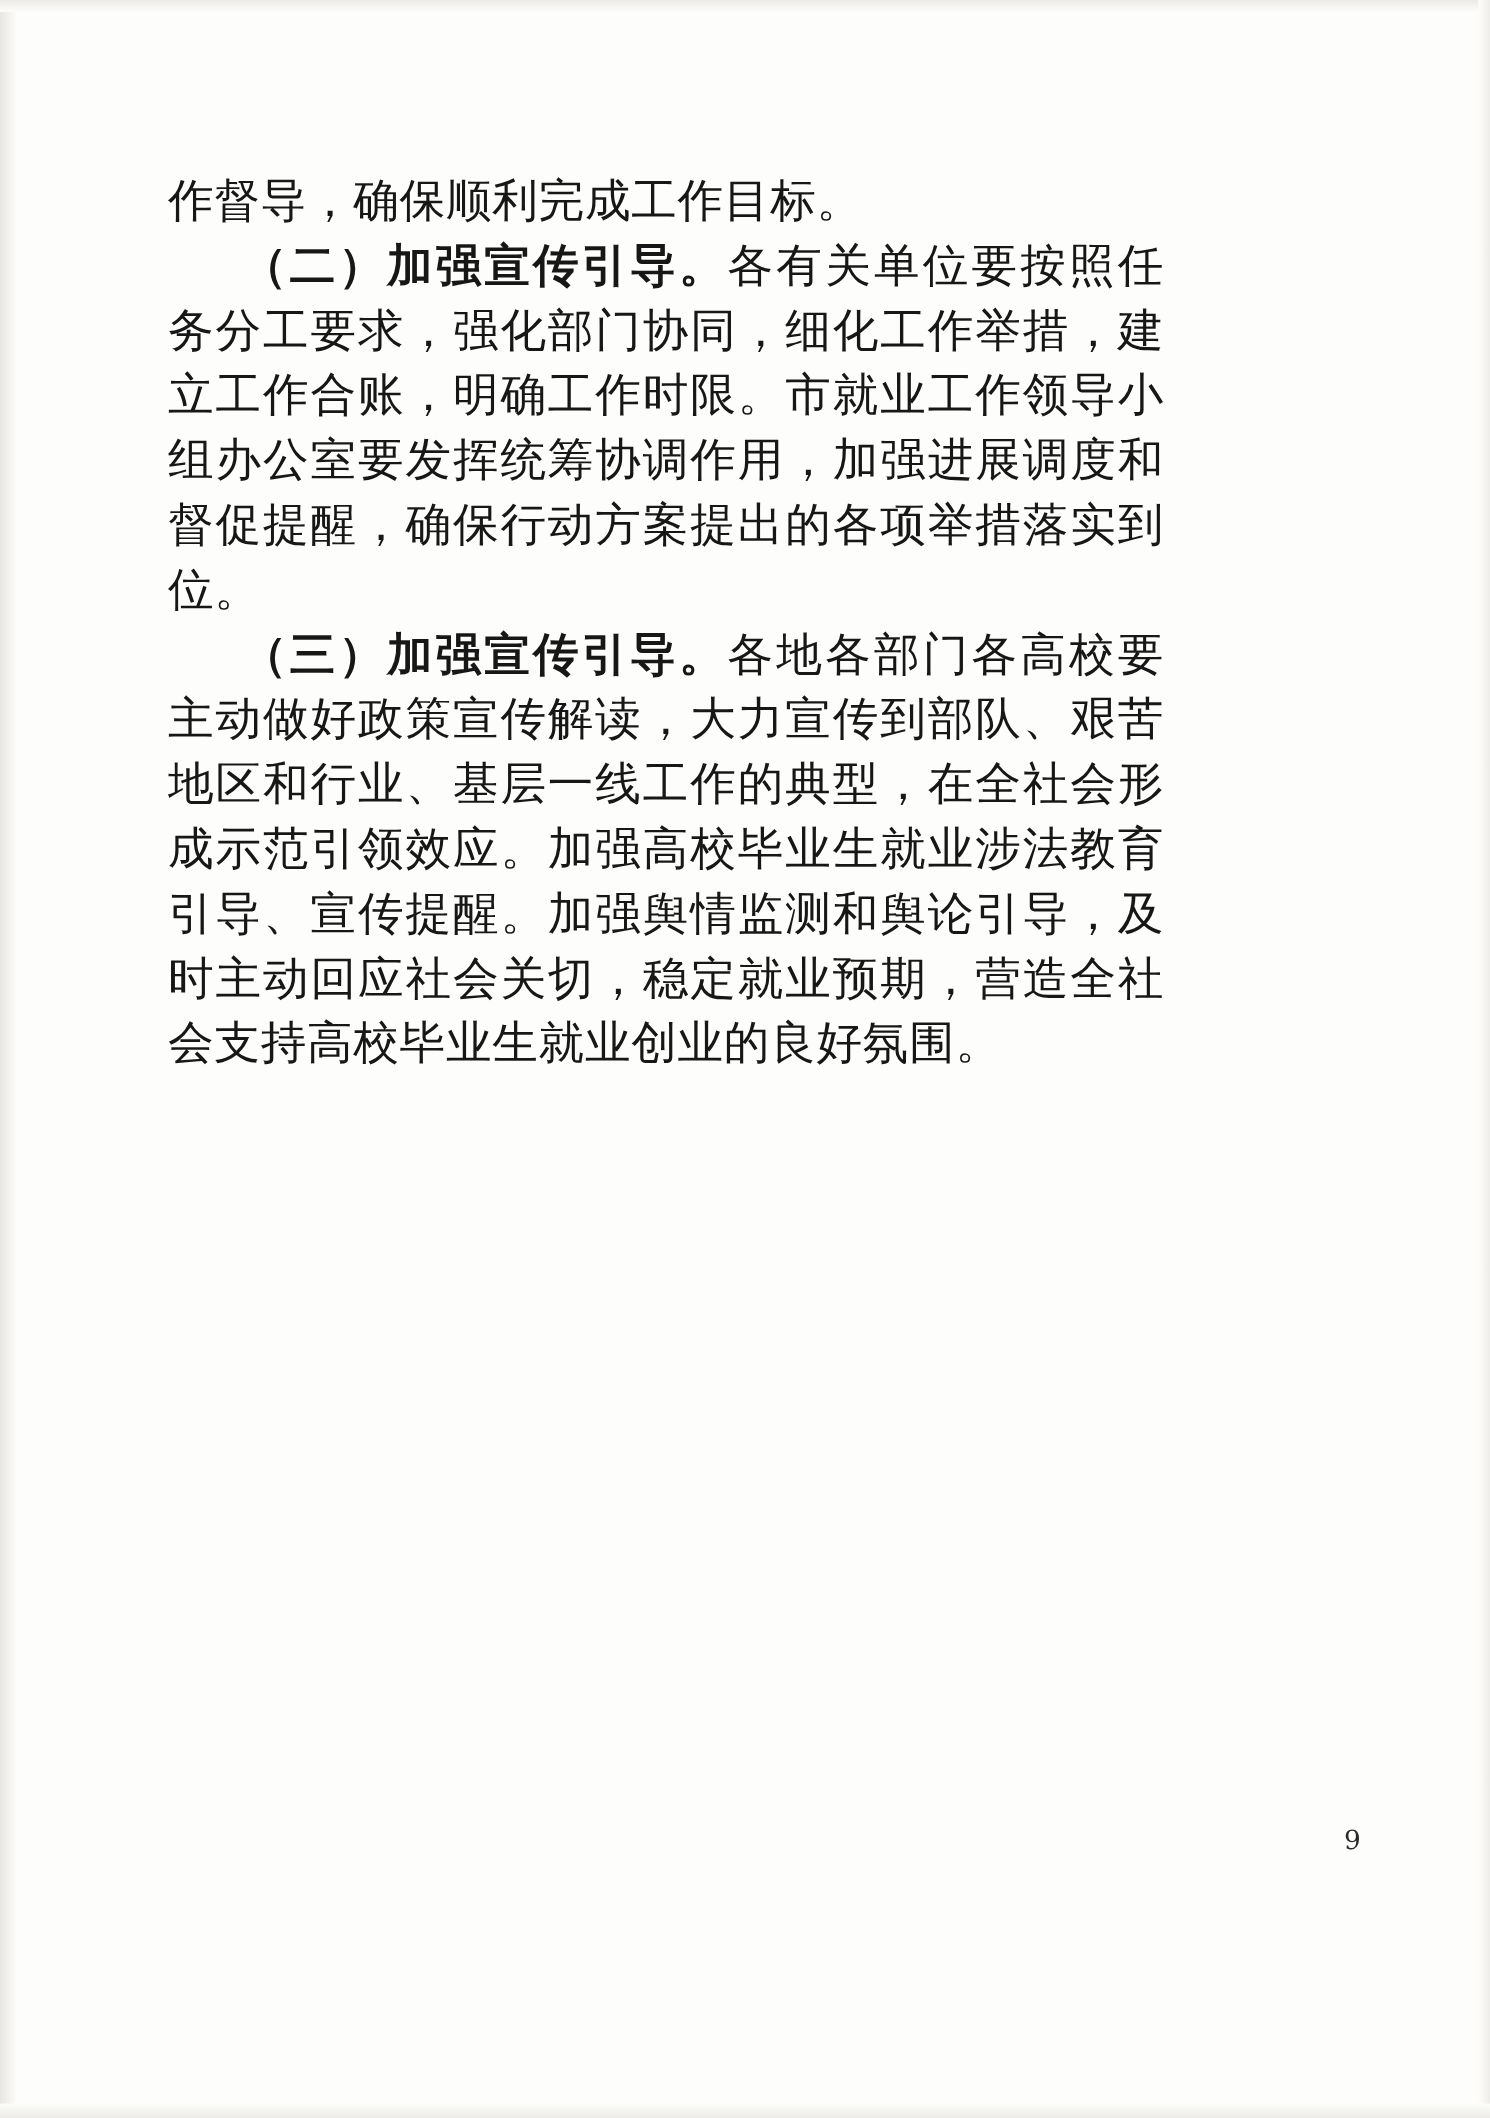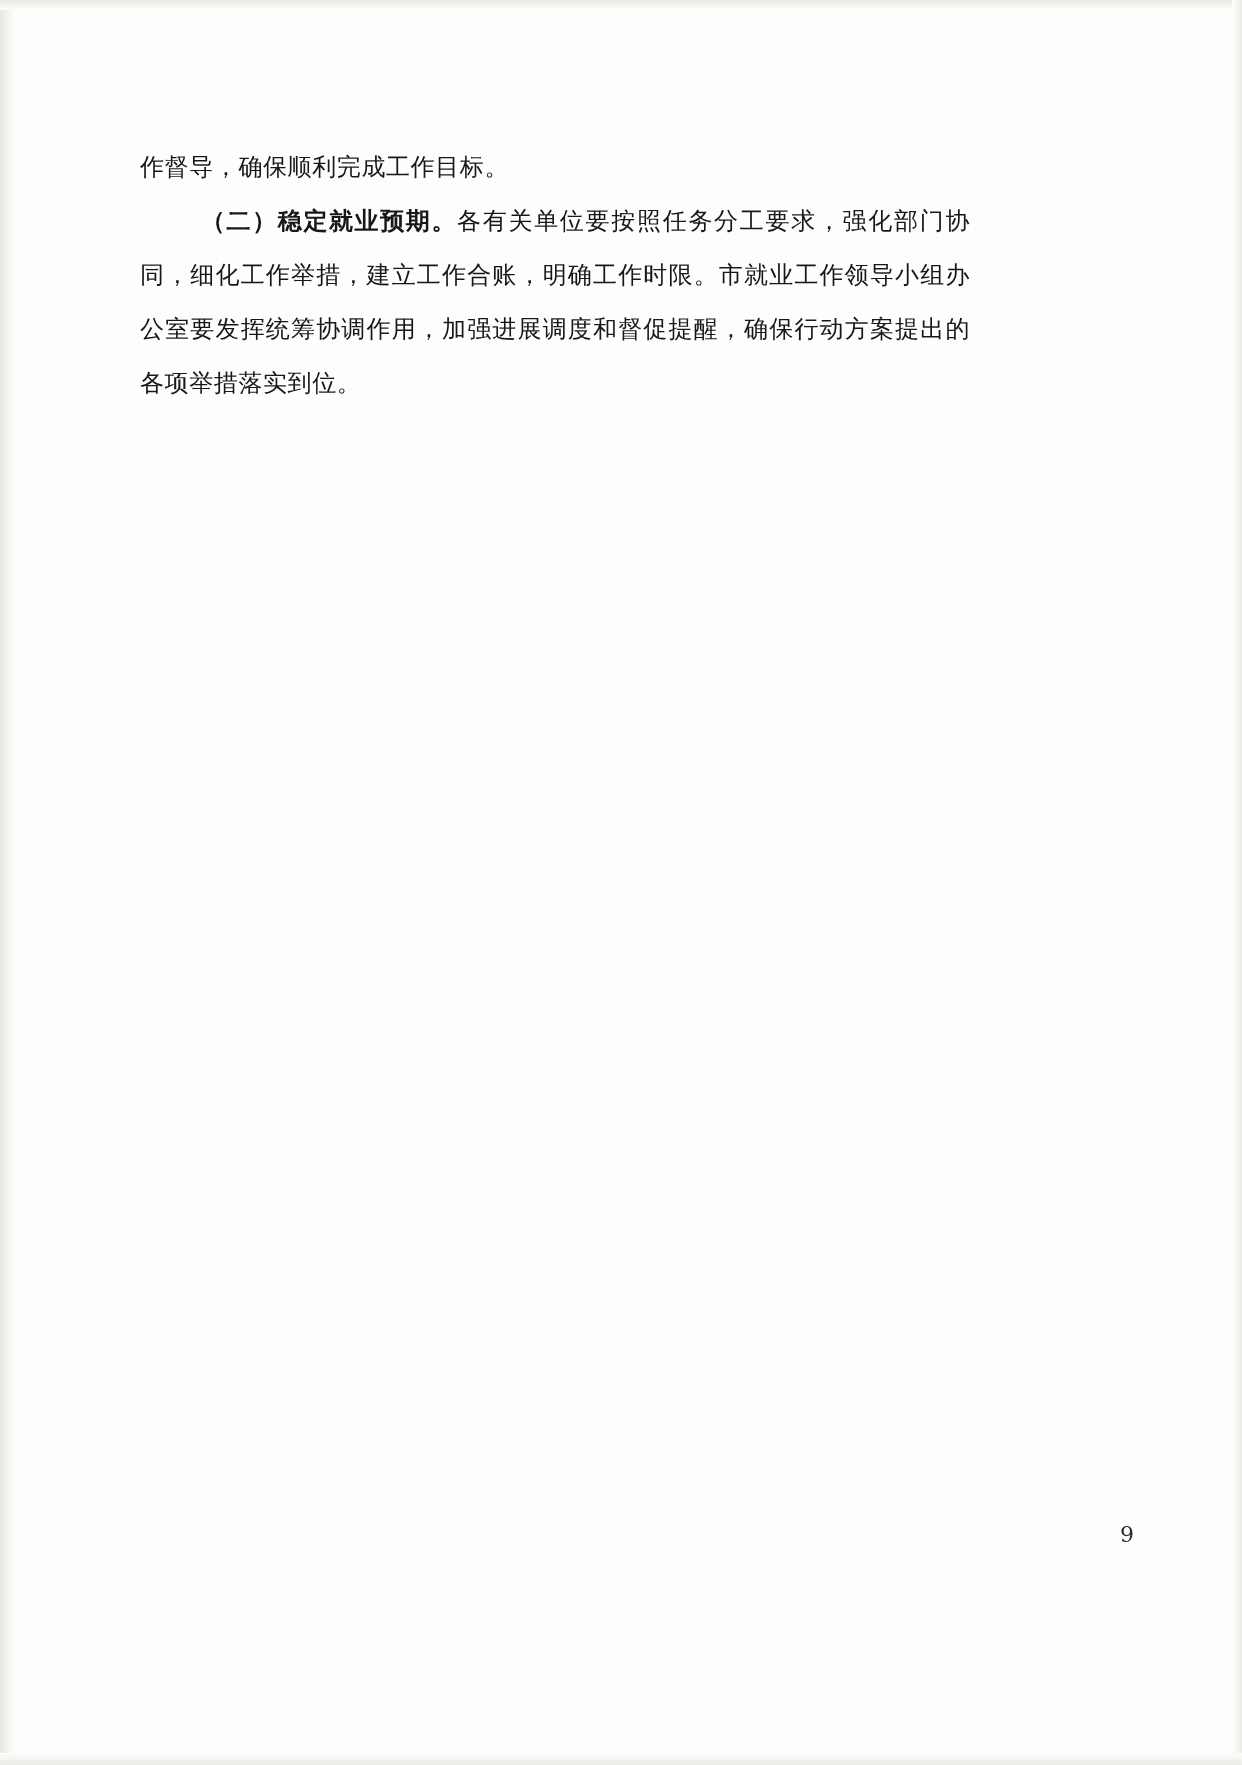--- a/index.html
+++ b/index.html
@@ -51,21 +51,21 @@
     background: linear-gradient(to top, #ecebe7, #fdfdfb);
   }
   .content {
     position: absolute;
     left: 140px;
     top: 140px;
     width: 830px;
   }
   .para {
     font-family: "DejaVu Serif", serif;
-    font-size: 24px;
+    font-size: 38px;
     line-height: 54px;
     color: #171717;
     letter-spacing: 0.6px;
     text-align: justify;
     margin: 0 0 0 0;
     text-indent: 0;
   }
   .para.indent {
     text-indent: 61px;
   }
@@ -91,20 +91,23 @@
   <div class="scan-edge-right"></div>
   <div class="scan-edge-bottom"></div>
 
   <div class="content">
 
     <p class="para">
       <span>作督导，确保顺利完成工作目标。</span>
     </p>
 
     <p class="para indent">
-      <span class="lead">（二）稳定就业预期。</span><span>各有关单位要按照任务分工要求，强化部门协同，细化工作举措，建立工作合账，明确工作时限。市就业工作领导小组办公室要发挥统筹协调作用，加强进展调度和督促提醒，确保行动方案提出的各项举措落实到位。</span>
+      <span class="lead">（二）加强宣传引导。</span><span>各有关单位要按照任务分工要求，强化部门协同，细化工作举措，建立工作合账，明确工作时限。市就业工作领导小组办公室要发挥统筹协调作用，加强进展调度和督促提醒，确保行动方案提出的各项举措落实到位。</span>
     </p>
 
+    <p class="para indent">
+      <span class="lead">（三）加强宣传引导。</span><span>各地各部门各高校要主动做好政策宣传解读，大力宣传到部队、艰苦地区和行业、基层一线工作的典型，在全社会形成示范引领效应。加强高校毕业生就业涉法教育引导、宣传提醒。加强舆情监测和舆论引导，及时主动回应社会关切，稳定就业预期，营造全社会支持高校毕业生就业创业的良好氛围。</span>
+    </p>
 
   </div>
 
   <div class="page-number">9</div>
 </div>
 
 </body></html>

